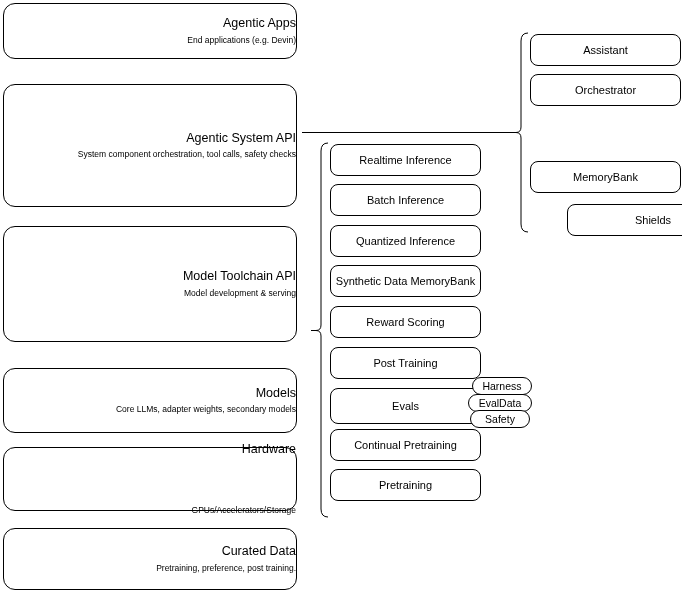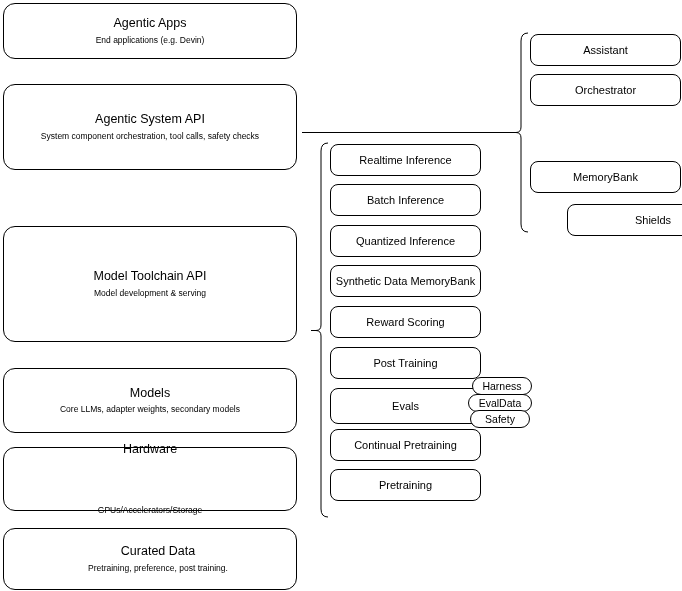--- a/index.html
+++ b/index.html
@@ -16,21 +16,21 @@
     overflow: hidden;
   }
   .box {
     position: absolute;
     box-sizing: border-box;
     border: 1px solid #000000;
     border-radius: 12px;
     background: #ffffff;
     display: flex;
     flex-direction: column;
-    align-items: center;
+    align-items: flex-end;
     justify-content: center;
     text-align: center;
   }
   .layer-title {
     font-size: 12.5px;
     color: #000000;
     line-height: 1.25;
   }
   .layer-sub {
     font-size: 8.5px;
@@ -79,21 +79,21 @@
 </head>
 <body>
 
 <div id="canvas">
 
   <div class="box" style="left:3px; top:3px; width:294px; height:56px;">
     <div class="layer-title">Agentic Apps</div>
     <div class="layer-sub">End applications (e.g. Devin)</div>
   </div>
 
-  <div class="box" style="left:3px; top:84px; width:294px; height:86px;">
+  <div class="box" style="left:3px; top:84px; width:294px; height:123px;">
     <div class="layer-title">Agentic System API</div>
     <div class="layer-sub">System component orchestration, tool calls, safety checks</div>
   </div>
 
   <div class="box" style="left:3px; top:226px; width:294px; height:116px;">
     <div class="layer-title">Model Toolchain API</div>
     <div class="layer-sub">Model development &amp; serving</div>
   </div>
 
   <div class="box" style="left:3px; top:368px; width:294px; height:65px;">

